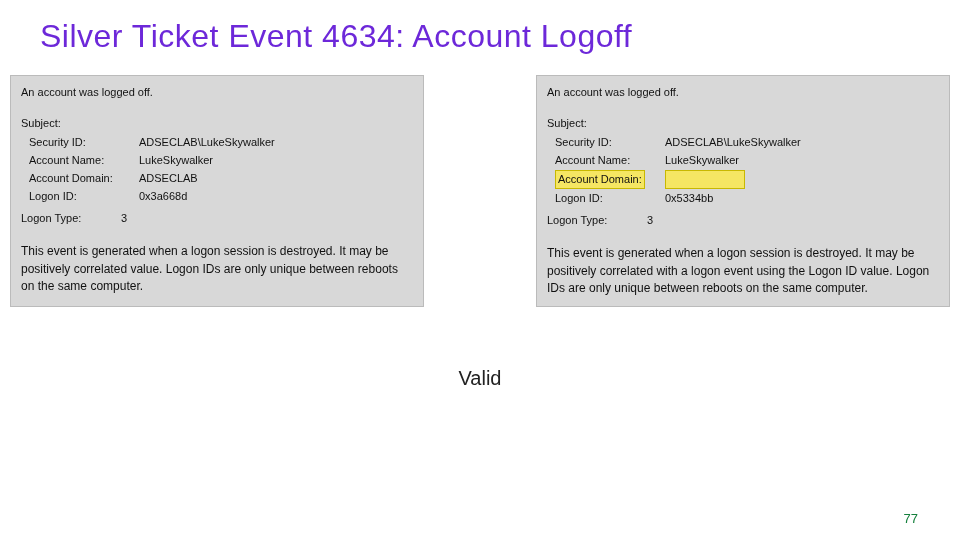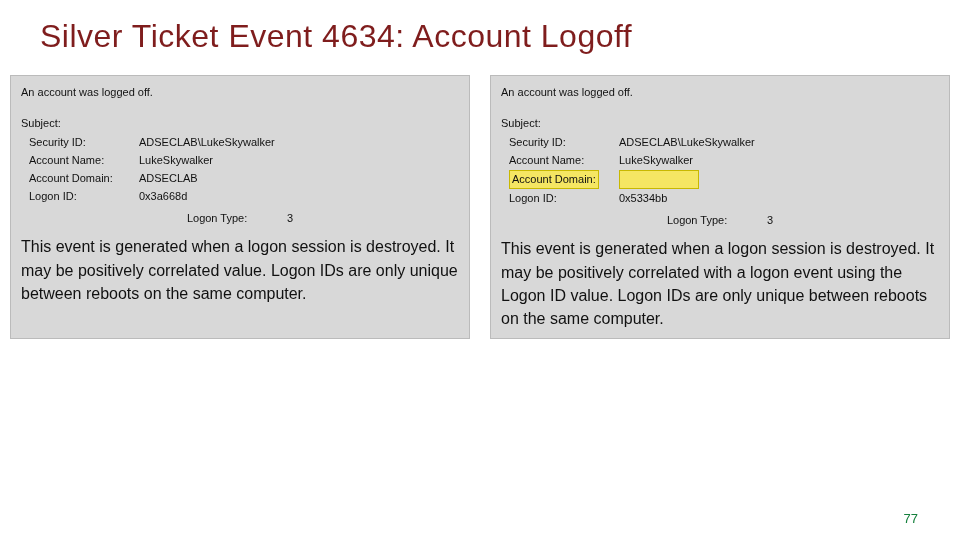--- a/index.html
+++ b/index.html
@@ -8,35 +8,35 @@
       height: 540px;
       background: #ffffff;
       font-family: Arial, sans-serif;
       overflow: hidden;
       position: relative;
     }
 
     .page-title {
       font-size: 32px;
       font-weight: 300;
-      color: #7f1d1d;
+      color: #6d28d9;
       padding: 18px 40px 10px 40px;
       letter-spacing: 0.5px;
     }
 
     .content-area {
       display: flex;
       flex-direction: row;
       gap: 0;
       padding: 10px 10px 0 10px;
       justify-content: space-between;
     }
 
     .event-panel {
-      width: 460px;
+      width: 414px;
       background: #d8d8d8;
       border: 1px solid #bbb;
       padding: 8px 10px;
       font-size: 11px;
       color: #111;
       line-height: 1.55;
     }
 
     .event-panel .intro {
       margin-bottom: 4px;
@@ -57,26 +57,25 @@
       vertical-align: top;
       white-space: nowrap;
     }
 
     .event-panel table td.label-col {
       min-width: 110px;
     }
 
     .event-panel .logon-type-row {
       margin-top: 4px;
-      margin-bottom: 8px;
-      text-align: center;
+      margin-bottom: 16px;
     }
 
     .event-panel .footer-text {
-      font-size: 16px;
+      font-size: 12px;
       line-height: 1.45;
       color: #111;
     }
 
     .highlight-cell {
       background: #f5e663;
       border: 1px solid #c8b800;
       padding: 0 2px;
       display: inline-block;
     }
@@ -172,15 +171,16 @@
     <div class="logon-type-row">
       <span>Logon Type:</span>&nbsp;&nbsp;&nbsp;&nbsp;&nbsp;&nbsp;&nbsp;&nbsp;&nbsp;&nbsp;&nbsp;&nbsp;
       <span>3</span>
     </div>
     <div class="footer-text">This event is generated when a logon session is destroyed. It may be positively correlated with a logon event using the Logon ID value. Logon IDs are only unique between reboots on the same computer.</div>
   </div>
 
 </div>
 
 <div class="labels-row">
+  <div class="panel-label">Valid</div>
 </div>
 
 <div class="page-number">77</div>
 
 </body></html>

